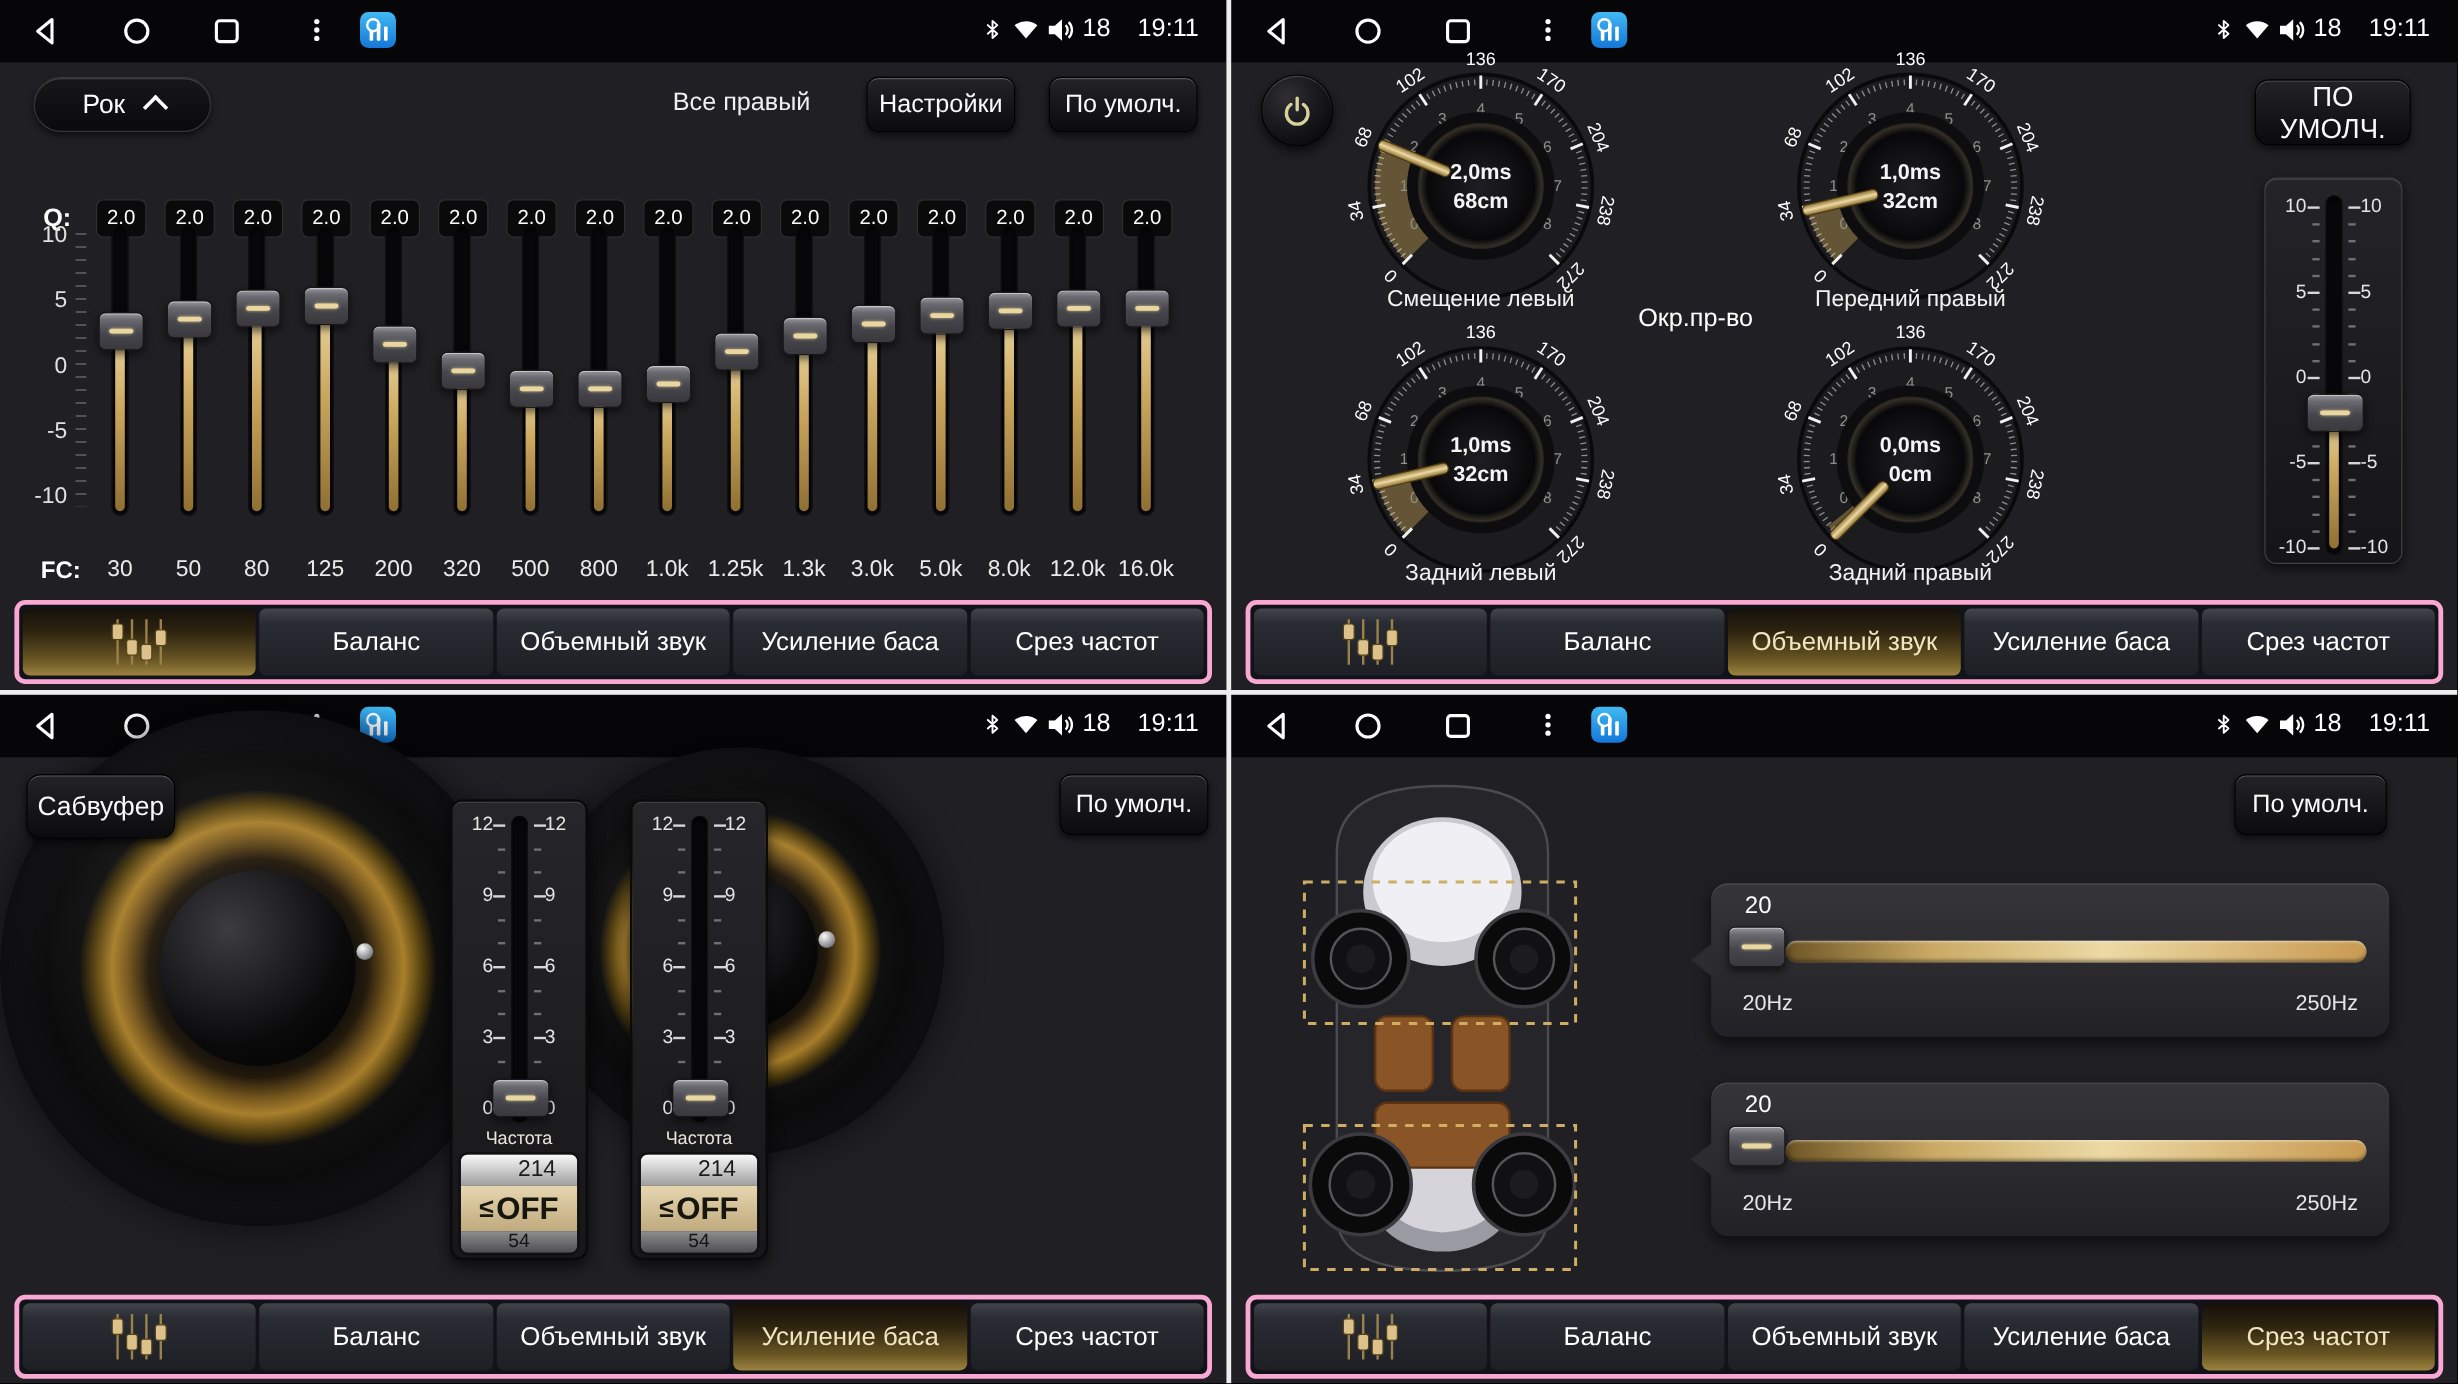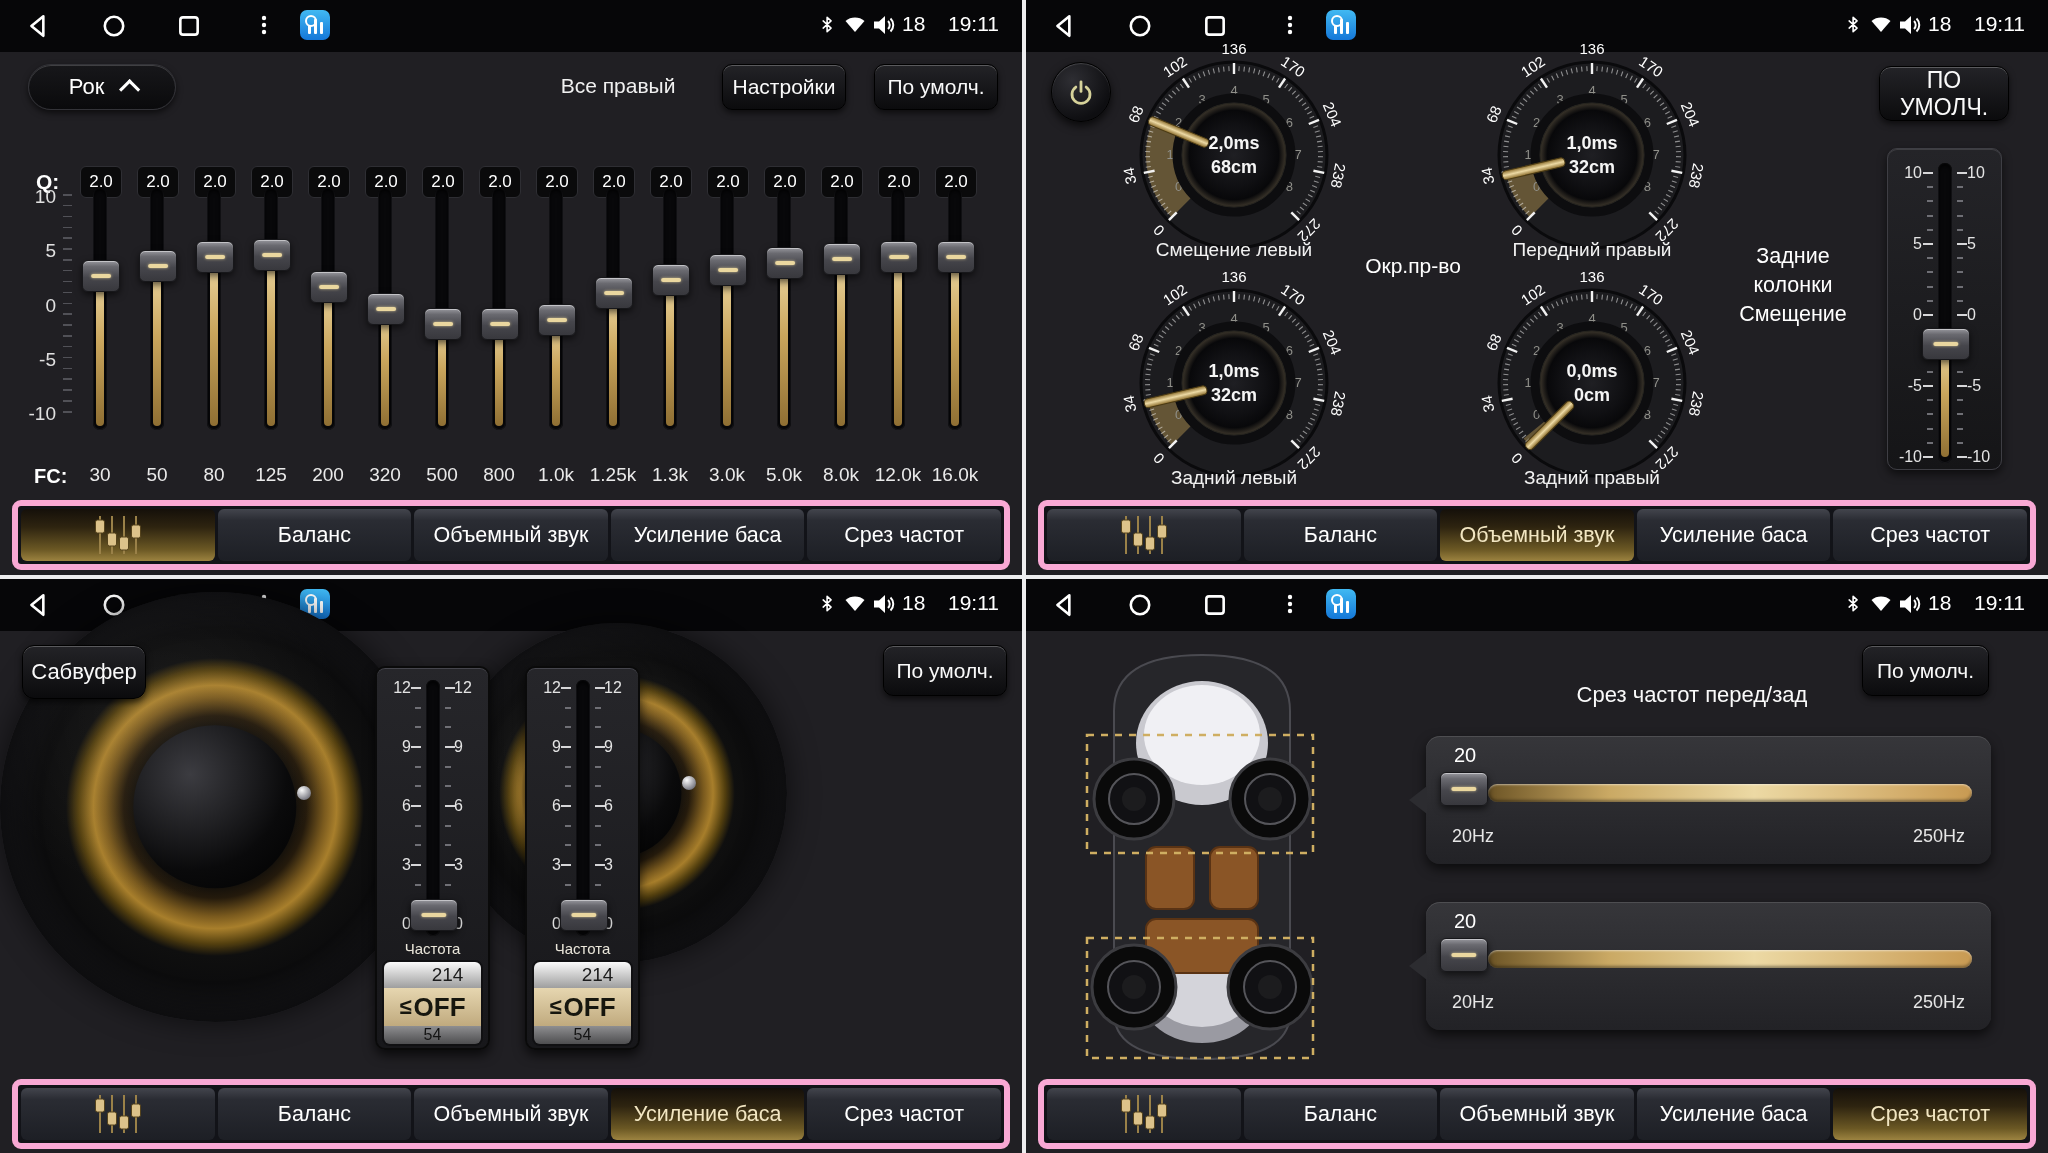--- a/index.html
+++ b/index.html
@@ -47,21 +47,21 @@
   .fclabel{position:absolute;left:34px;top:465px;font-size:20px;color:#fff;font-weight:bold;}
   .qbox{position:absolute;top:166px;width:40px;height:30px;border-radius:6px;background:#0a0a0b;
     border:1px solid #2e2e33;color:#fff;font-size:17px;display:flex;align-items:center;justify-content:center;}
   .fclab{position:absolute;top:464px;width:60px;text-align:center;font-size:19px;color:#eaeaea;}
   .gscale{position:absolute;left:14px;width:42px;text-align:right;font-size:19px;color:#e0e0e0;}
   .eqticks{position:absolute;left:63px;top:194px;width:9px;height:228px;
     background:repeating-linear-gradient(180deg,#515157 0 1.5px,transparent 1.5px 10.85px);}
 
   
   .tabbar{position:absolute;left:12px;top:500px;width:998px;height:70px;background:#121318;
-    border:6px solid #f9a8d4;border-radius:9px;display:flex;gap:3px;padding:3px;box-sizing:border-box;}
+    border:4px solid #f9a8d4;border-radius:9px;display:flex;gap:3px;padding:3px;box-sizing:border-box;}
   .tab{flex:1;border-radius:6px;display:flex;align-items:center;justify-content:center;color:#fff;
     font-size:21.5px;background:linear-gradient(180deg,#43454d 0%,#2a2c33 22%,#1d1f25 100%);cursor:pointer;}
   .tab.active{background:linear-gradient(180deg,#15100a 0%,#2e2410 35%,#6b5824 78%,#9c8340 100%);color:#f2e6c2;}
 
   
   .pwr{position:absolute;left:25px;top:62px;width:58px;height:58px;border-radius:50%;
     background:radial-gradient(circle at 35% 30%,#2e2e33,#0e0e11 72%);border:1px solid #000;
     box-shadow:inset 0 1px 1px rgba(255,255,255,.18),0 4px 9px rgba(0,0,0,.7);display:flex;
     align-items:center;justify-content:center;cursor:pointer;}
   .knob{position:absolute;width:290px;height:290px;}
@@ -818,25 +818,20 @@
             <circle cx="145" cy="140" r="52" fill="url(#kg3)" stroke="#26241e" stroke-width="1"></circle>
             <g transform="rotate(-135 145 140)">
               <rect x="140.5" y="48" width="9" height="64" rx="4" fill="url(#ng3)" stroke="#4a3a14" stroke-width="1"></rect>
             </g>
             <text x="145" y="134" text-anchor="middle" font-size="18" font-weight="700" fill="#f5f5f5">0,0ms</text>
             <text x="145" y="158" text-anchor="middle" font-size="18" font-weight="700" fill="#f5f5f5">0cm</text>
           </svg></div>
         <div class="kcap" style="left: 446px; top: 467px;">Задний правый</div>
       </div>
     <div class="envlab">Окр.пр-во</div>
-    <div class="offlabel">
-      <div>Задние</div>
-      <div>колонки</div>
-      <div>Смещение</div>
-    </div>
     <div class="offpanel" id="offpanel">
         <div class="slot" style="left: 49.5px; top: 14px; width: 14px; height: 300px;"></div>
         <div class="goldv" style="left: 52.5px; top: 194.4px; height: 113.6px;"></div>
         <div class="vlab" style="left: 10px; text-align: right; top: 15px;">10</div>
         <div class="dashM" style="top: 24px; left: 34.5px;"></div>
         <div class="dashm" style="top: 38.2px; left: 38.5px;"></div>
         <div class="dashm" style="top: 52.4px; left: 38.5px;"></div>
         <div class="dashm" style="top: 66.6px; left: 38.5px;"></div>
         <div class="dashm" style="top: 80.8px; left: 38.5px;"></div>
         <div class="vlab" style="left: 10px; text-align: right; top: 86px;">5</div>
@@ -1127,21 +1122,20 @@
           </svg></span>
         <span class="sic" style="left:872px"><svg viewBox="0 0 26 24" width="26" height="24">
             <polygon points="2,8.5 7,8.5 13,3 13,21 7,15.5 2,15.5" fill="#fff"></polygon>
             <path d="M16 8 A5.5 5.5 0 0 1 16 16" fill="none" stroke="#fff" stroke-width="2"></path>
             <path d="M18.5 5.5 A9 9 0 0 1 18.5 18.5" fill="none" stroke="#fff" stroke-width="2"></path>
           </svg></span>
         <span class="stxt" style="left:902px">18</span>
         <span class="stxt" style="left:948px">19:11</span>
       </div>
     <button class="btn" style="left:836px;top:66px;width:127px;height:51px;">По умолч.</button>
-    <div class="title4">Срез частот перед/зад</div>
 
     <svg style="position:absolute;left:58px;top:68px;" viewBox="0 0 236 420" width="236" height="420">
       <path d="M30 64 Q30 8 118 8 Q206 8 206 64 L206 366 Q206 412 118 412 Q30 412 30 366 Z" fill="#26262a" stroke="#4a4a50" stroke-width="2"></path>
       <ellipse cx="118" cy="96" rx="66" ry="62" fill="#c9c9cf"></ellipse>
       <ellipse cx="118" cy="88" rx="58" ry="50" fill="#f0f0f4"></ellipse>
       <ell1ipse></ell1ipse>
       <ellipse cx="118" cy="350" rx="60" ry="46" fill="#9a9aa2"></ellipse>
       <ellipse cx="118" cy="344" rx="50" ry="36" fill="#d4d4da"></ellipse>
       <rect x="62" y="200" width="48" height="62" rx="10" fill="#8a5526" stroke="#5a3314" stroke-width="2"></rect>
       <rect x="126" y="200" width="48" height="62" rx="10" fill="#8a5526" stroke="#5a3314" stroke-width="2"></rect>

